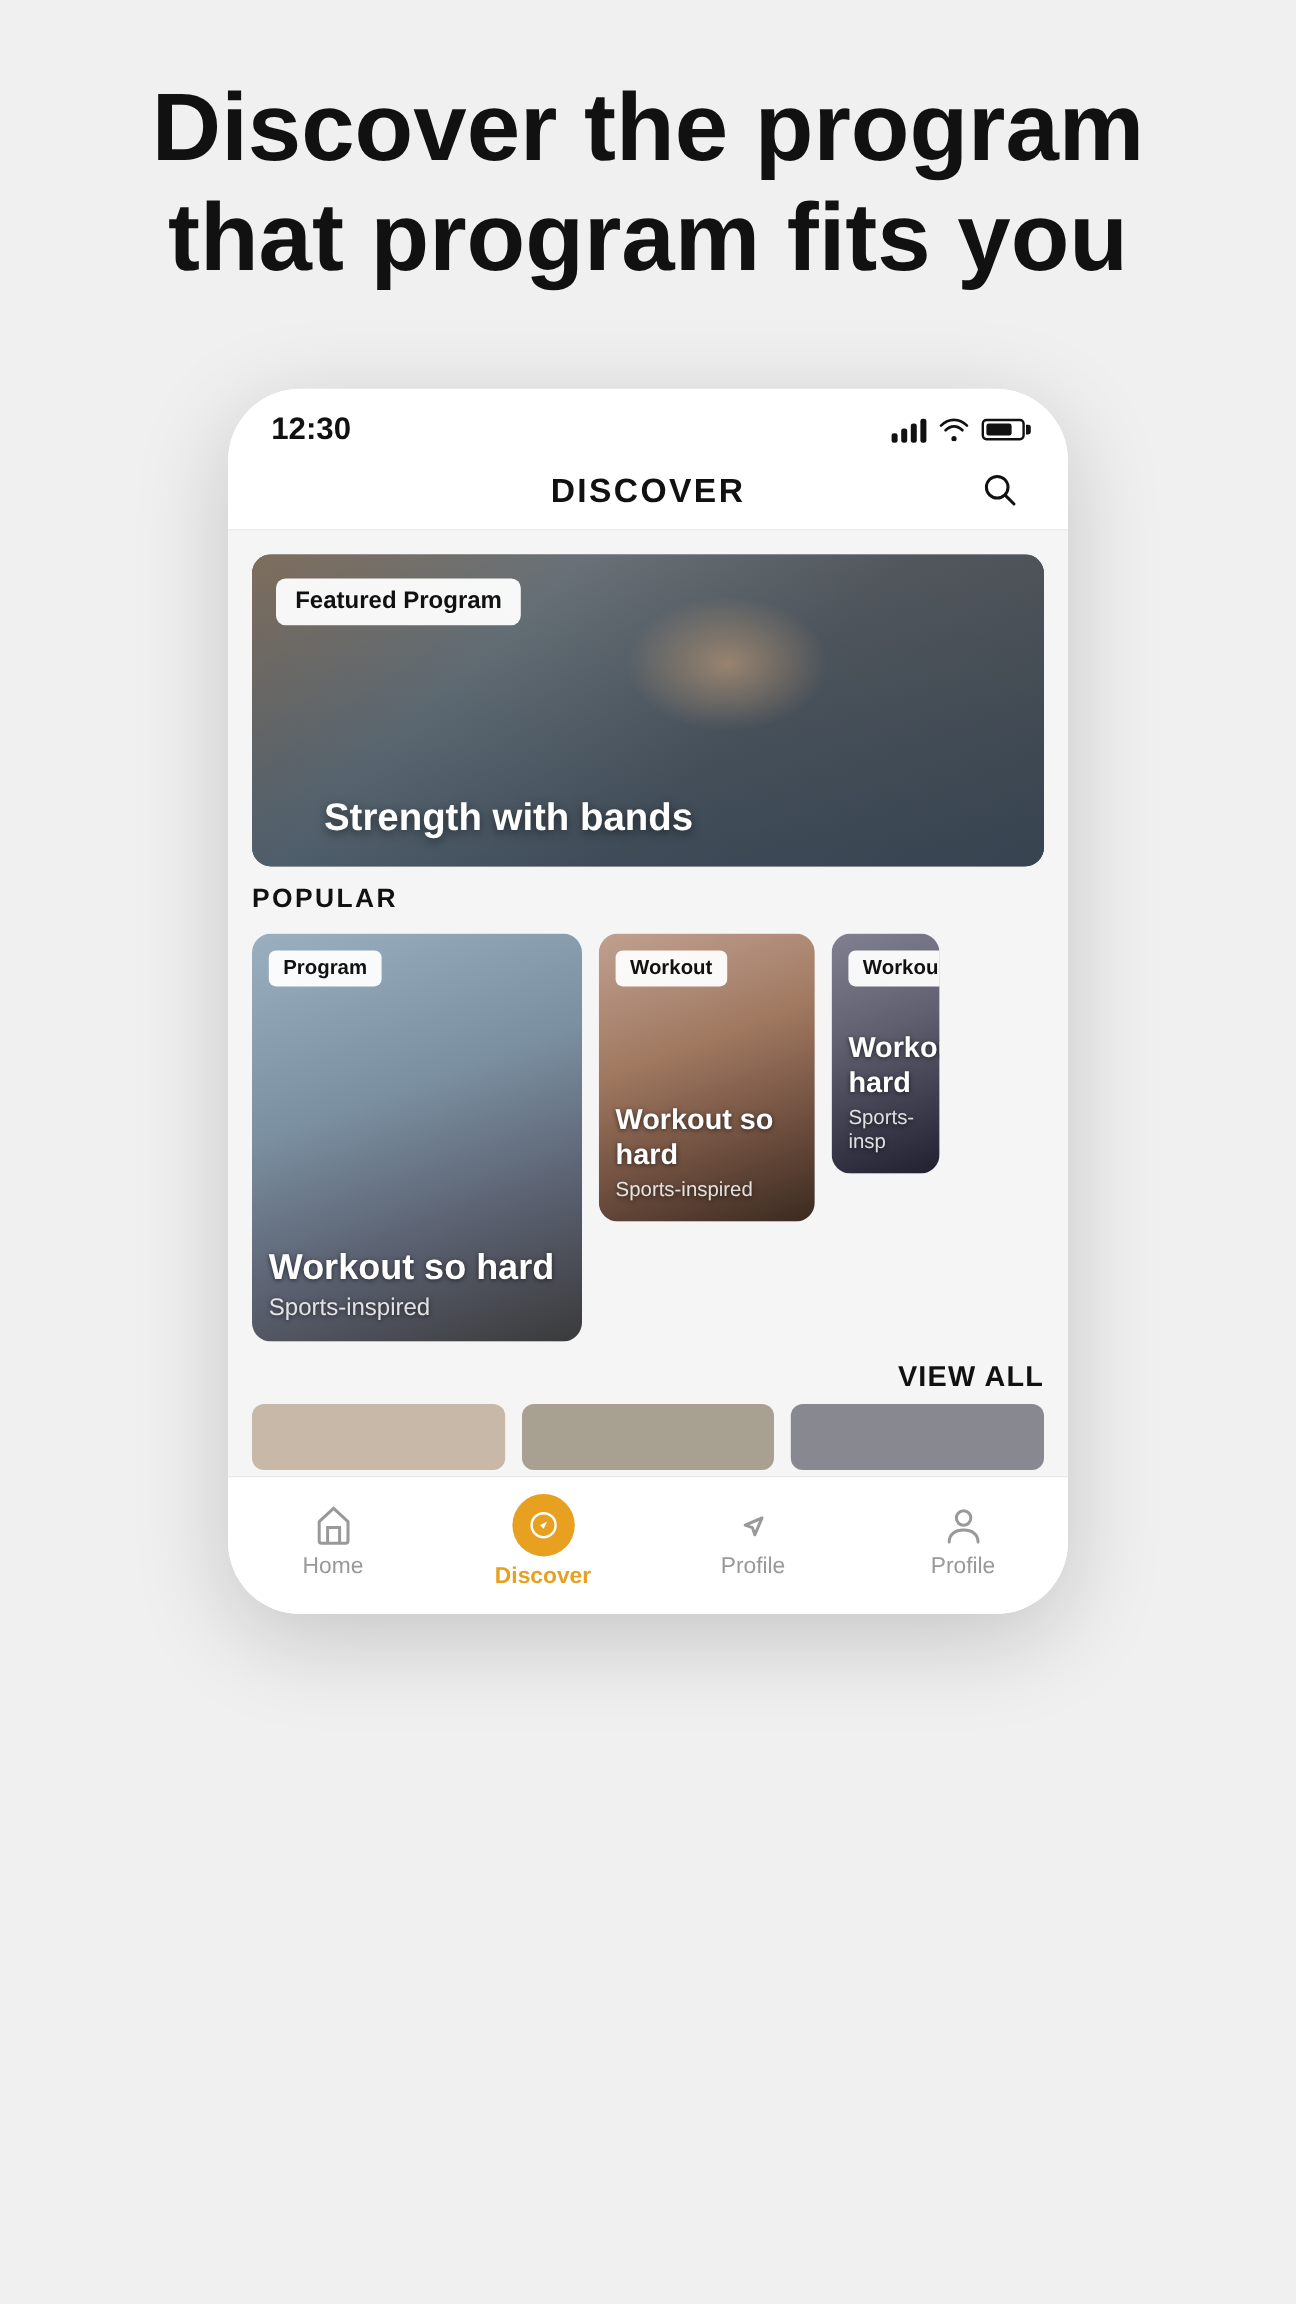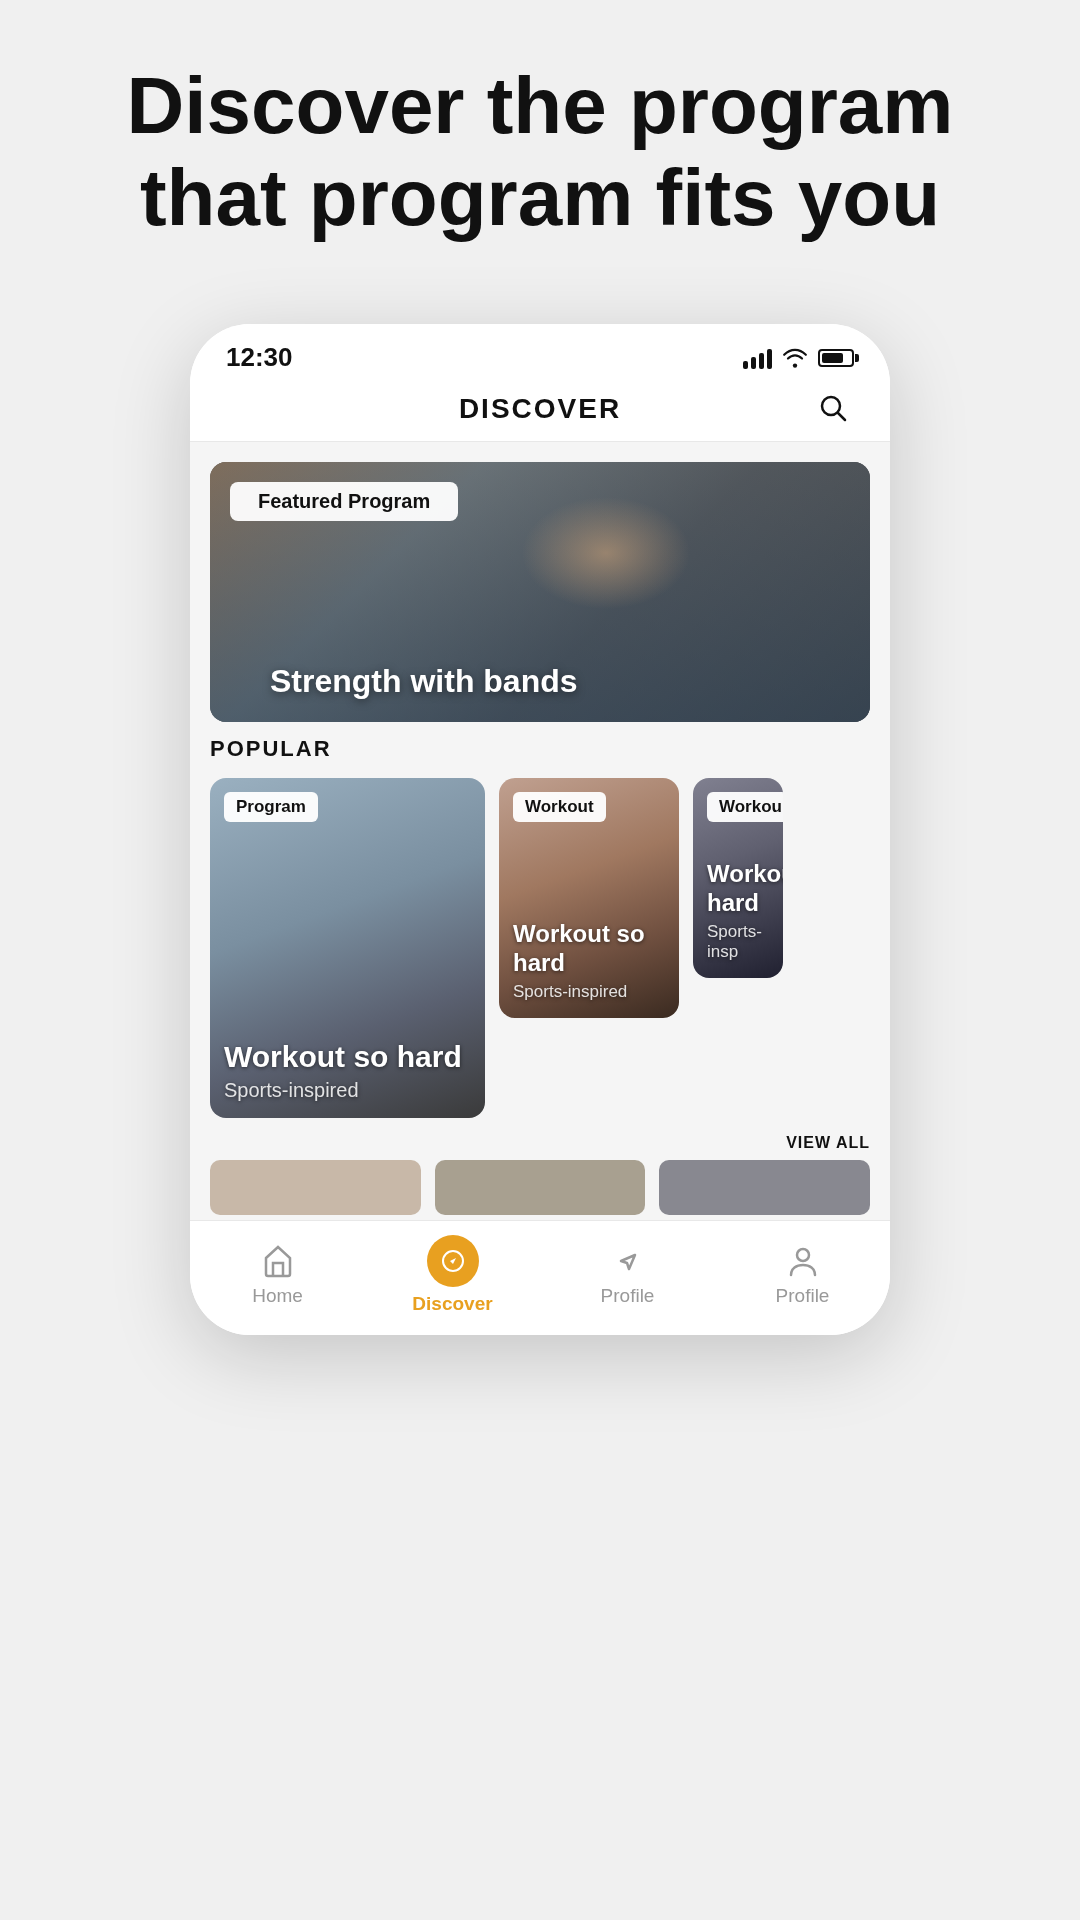--- a/index.html
+++ b/index.html
@@ -163,21 +163,21 @@
         linear-gradient(180deg, rgba(100,80,60,0.3) 0%, rgba(50,60,70,0.5) 100%);
     }
     .featured-badge {
       position: absolute;
       top: 20px;
       left: 20px;
       background: rgba(255,255,255,0.95);
       color: #111;
       font-size: 20px;
       font-weight: 700;
-      padding: 8px 28px;
+      padding: 8px 16px;
       border-radius: 8px;
     }
     .featured-title {
       position: absolute;
       bottom: 22px;
       left: 20px;
       color: #fff;
       font-size: 32px;
       font-weight: 700;
       text-shadow: 0 2px 8px rgba(0,0,0,0.5);
@@ -298,21 +298,21 @@
       font-size: 20px;
     }
 
     
     .view-all-row {
       display: flex;
       justify-content: flex-end;
       padding: 16px 20px 8px;
     }
     .view-all-btn {
-      font-size: 16px;
+      font-size: 24px;
       font-weight: 700;
       letter-spacing: 1px;
       color: #111;
       background: none;
       border: none;
       cursor: pointer;
     }
 
     
     .bottom-strip {

